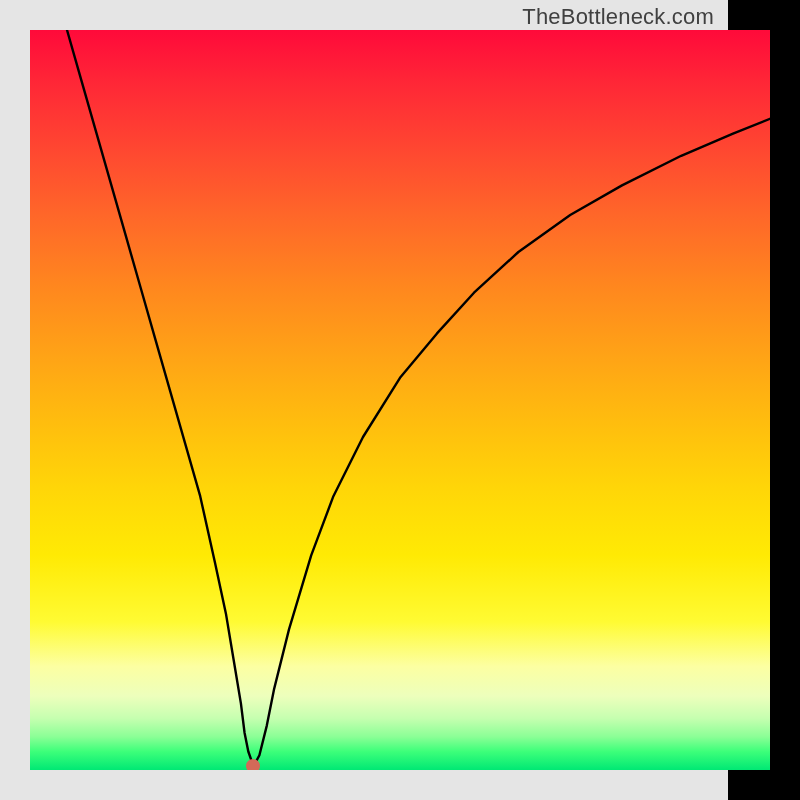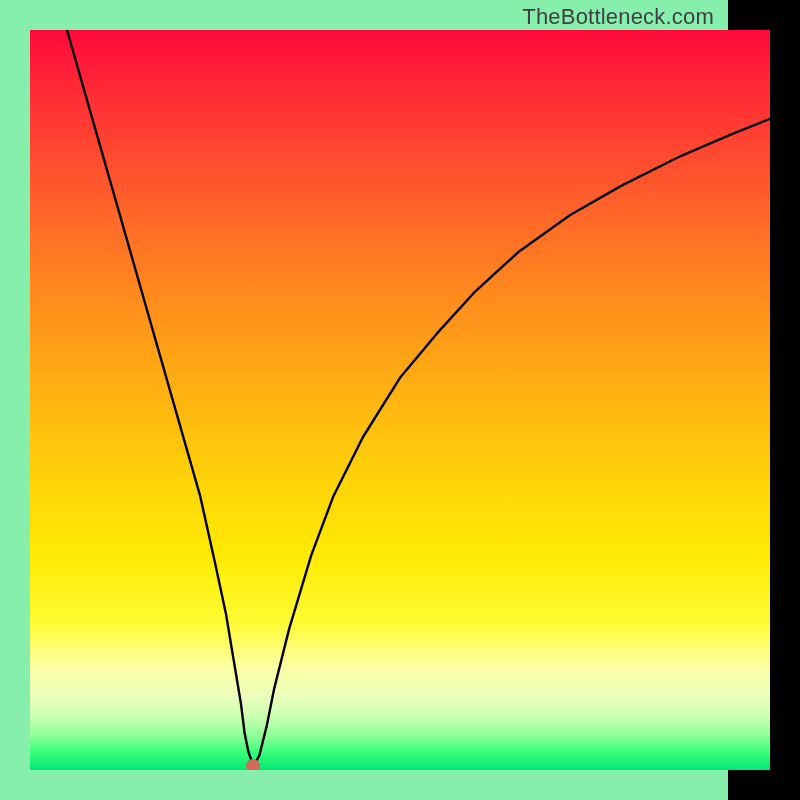--- a/index.html
+++ b/index.html
@@ -8,21 +8,21 @@
     width: 800px;
     height: 800px;
     background: #000;
     font-family: Arial, Helvetica, sans-serif;
     overflow: hidden;
   }
   .outer {
     position: relative;
     width: 728px;
     height: 800px;
-    background: #86efac;
+    background: #e5e5e5;
   }
   .watermark {
     position: absolute;
     top: 4px;
     right: 14px;
     color: #404040;
     font-size: 22px;
     font-weight: 500;
     letter-spacing: 0.2px;
   }

